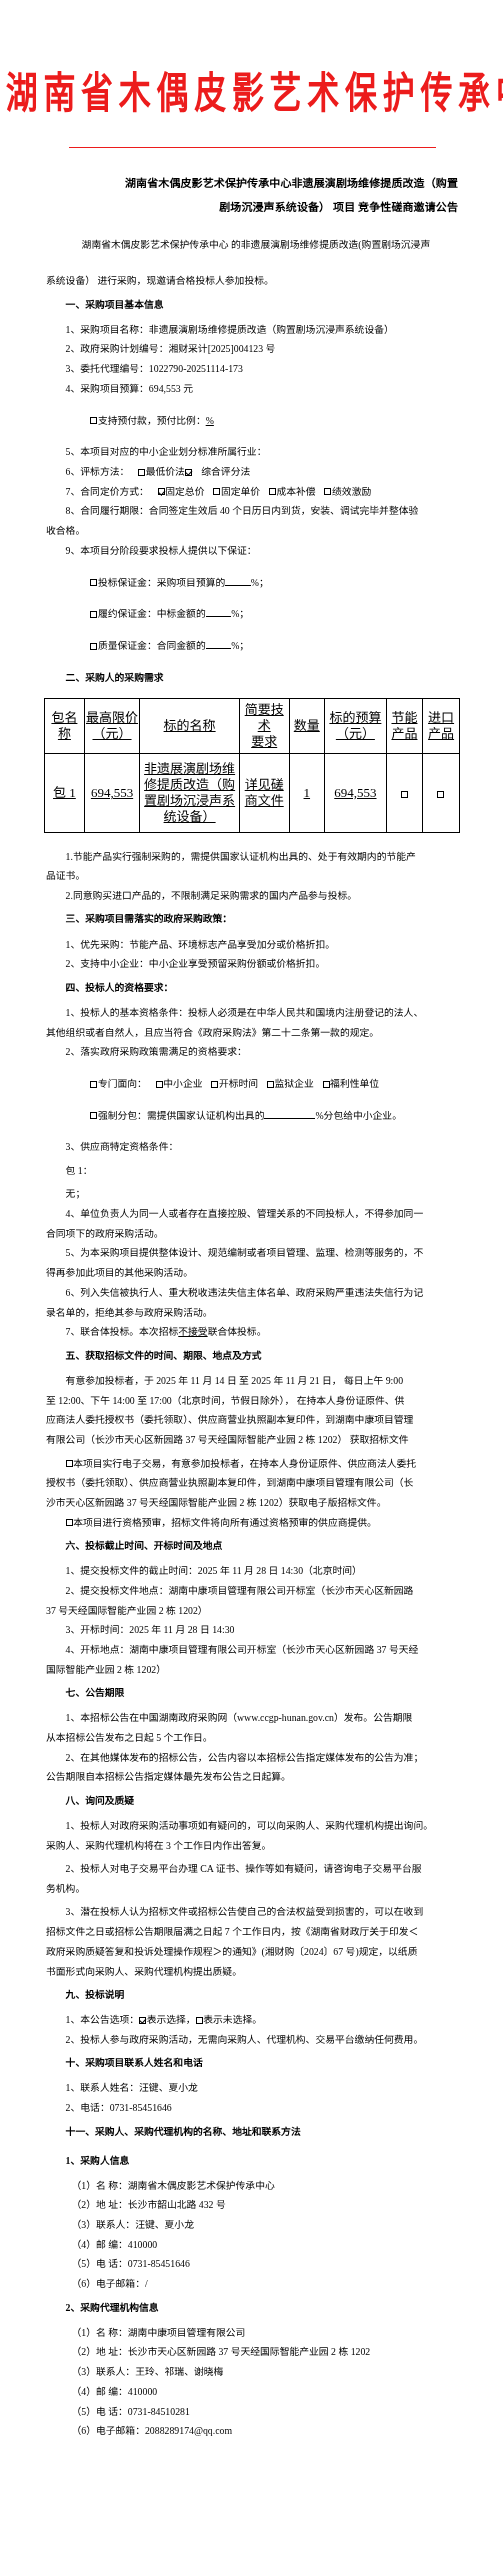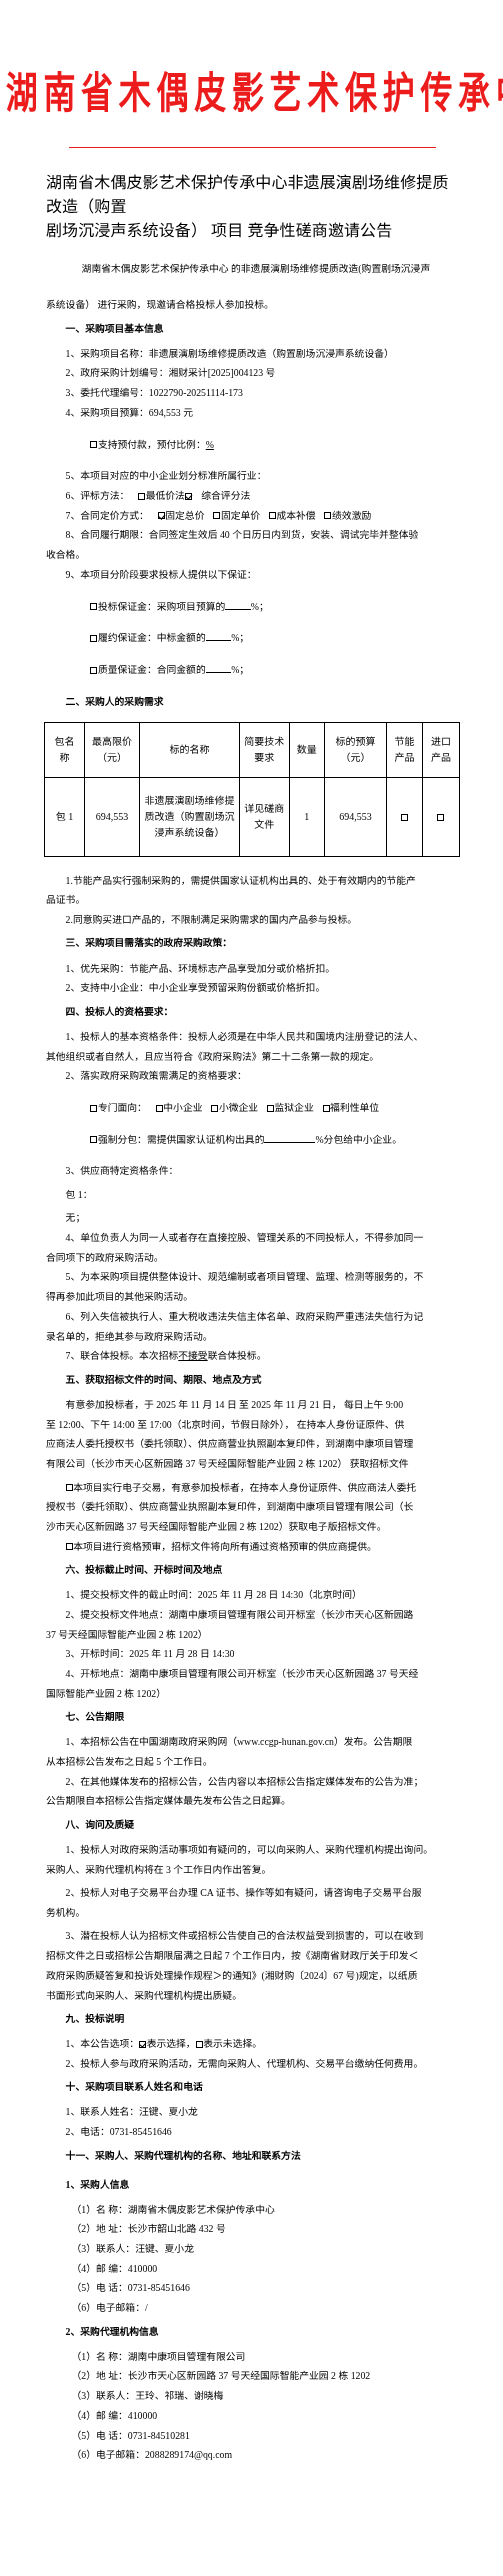--- a/index.html
+++ b/index.html
@@ -49,23 +49,23 @@
   }
 
   
   .doc-body {
     padding: 23px 46px 0 46px;
     font-size: 9.8px;
     line-height: 19.7px;
   }
 
   .doc-title {
-    text-align: left;
-    font-weight: 400;
-    font-size: 16px;
+    text-align: right;
+    font-weight: 700;
+    font-size: 11px;
     line-height: 24px;
     letter-spacing: 0.1px;
     margin: 0 0 14px 0;
   }
 
   p.para {
     margin: 16px;
     text-indent: 2em;
     text-align: justify;
     line-height: 19.7px;
@@ -132,21 +132,22 @@
   
   .tbl-wrap {
     padding: 9px 0 6.3px 0;
     display: flex;
     justify-content: center;
   }
   table.req {
     border-collapse: collapse;
     width: 388px;
     table-layout: fixed;
-    font-size: 10px;
+    font-size: 13px;
+    text-decoration: underline;
   }
   table.req th, table.req td {
     border: 0.8px solid #000;
     text-align: center;
     vertical-align: middle;
     padding: 3.2px 1.3px;
     line-height: 16px;
     font-weight: 400;
   }
   table.req th { height: 48px; }
@@ -262,21 +263,21 @@
     <h2 class="sec">三、采购项目需落实的政府采购政策：</h2>
     <div class="spacer-6"></div>
     <p class="item">1、优先采购：节能产品、环境标志产品享受加分或价格折扣。</p>
     <p class="item">2、支持中小企业：中小企业享受预留采购份额或价格折扣。</p>
 
     <h2 class="sec">四、投标人的资格要求：</h2>
     <div class="spacer-6"></div>
     <p class="item">1、投标人的基本资格条件：投标人必须是在中华人民共和国境内注册登记的法人、</p>
     <p class="tight">其他组织或者自然人，且应当符合《政府采购法》第二十二条第一款的规定。</p>
     <p class="item">2、落实政府采购政策需满足的资格要求：</p>
-    <p class="subitem"><span class="cb"></span><span>专门面向：</span><span class="gap"></span><span class="cb"></span><span>中小企业</span><span class="gap"></span><span class="cb"></span><span>小微企业</span><span class="gap"></span><span class="cb"></span><span>监狱企业</span><span class="gap"></span><span class="cb"></span><span>福利性单位</span></p>
+    <p class="subitem"><span class="cb"></span><span>专门面向：</span><span class="gap"></span><span class="cb"></span><span>中小企业</span><span class="gap"></span><span class="cb"></span><span>开标时间</span><span class="gap"></span><span class="cb"></span><span>监狱企业</span><span class="gap"></span><span class="cb"></span><span>福利性单位</span></p>
     <p class="subitem"><span class="cb"></span><span>强制分包：需提供国家认证机构出具的</span><span class="blank-m"></span><span>%分包给中小企业。</span></p>
     <p class="item">3、供应商特定资格条件：</p>
     <div class="spacer-6"></div>
     <p class="item">包 1：</p>
     <div class="spacer-6"></div>
     <p class="item">无；</p>
     <p class="item">4、单位负责人为同一人或者存在直接控股、管理关系的不同投标人，不得参加同一</p>
     <p class="tight">合同项下的政府采购活动。</p>
     <p class="item">5、为本采购项目提供整体设计、规范编制或者项目管理、监理、检测等服务的，不</p>
     <p class="tight">得再参加此项目的其他采购活动。</p>

